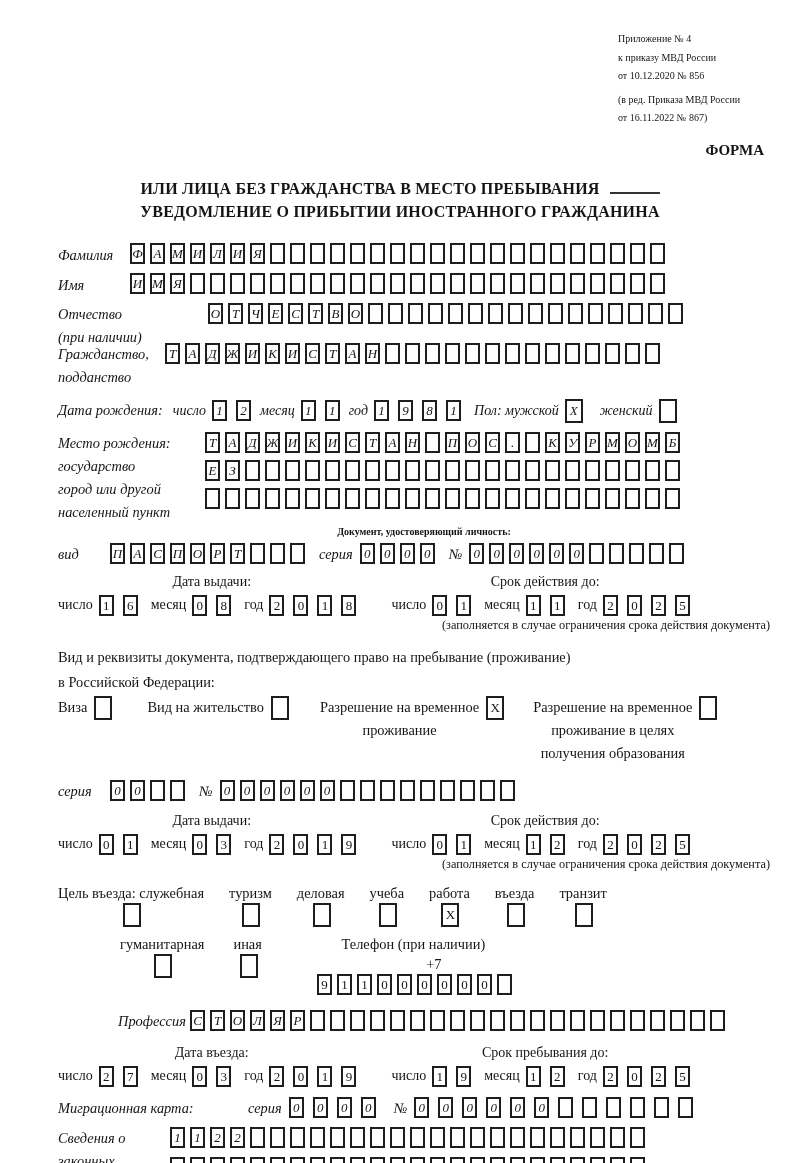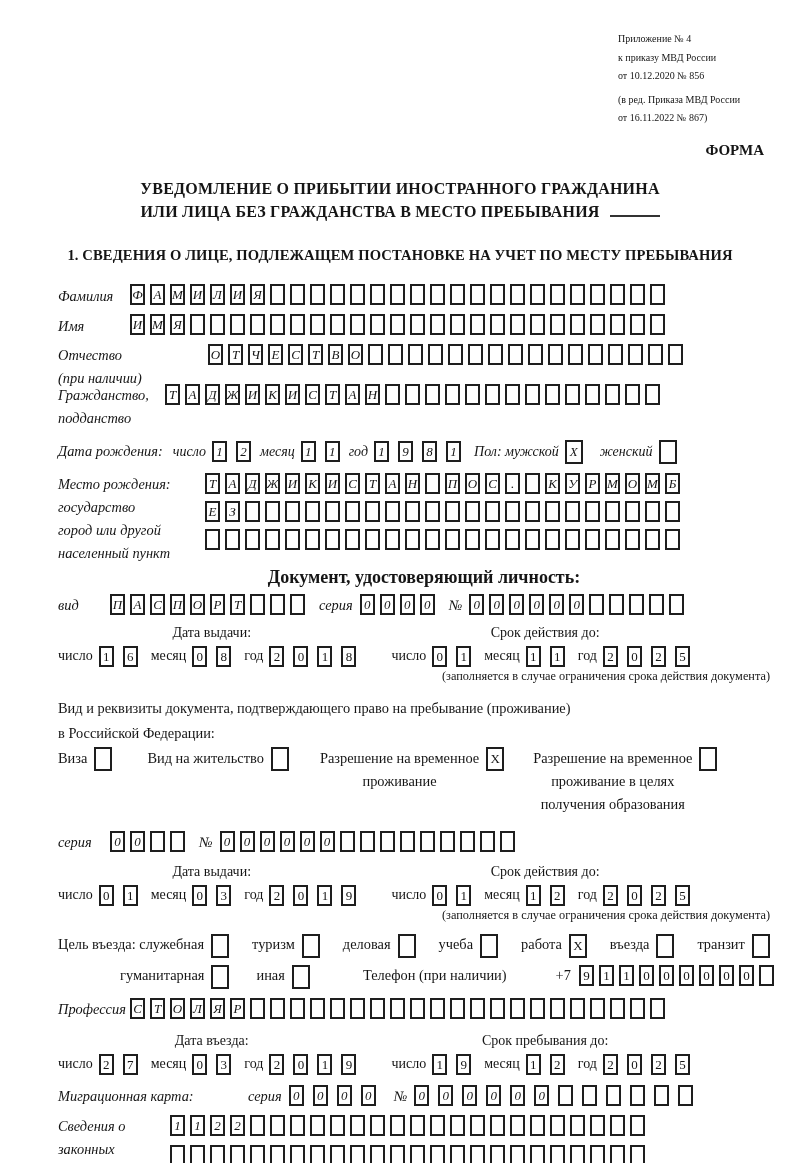--- a/index.html
+++ b/index.html
@@ -39,68 +39,67 @@
   .dhead { text-align:center; font-size:14px; line-height:18px; margin-bottom:4px; }
   .drow { display:flex; align-items:center; }
   .dlbl { font-size:14px; margin-right:6px; }
   .dlbl.m { margin-left:4px; }
   .footnote { font-size:12.3px; text-align:right; padding-right:20px; margin-top:2px; }
 
   .ckrow { display:flex; align-items:flex-start; margin-top:4px; }
   .ckitem { display:flex; align-items:flex-start; }
   .cklabel { font-size:14.4px; line-height:23px; text-align:center; margin-right:7px; }
 
-  .pitem { display:flex; align-items:flex-start; margin-left:18px; }
+  .pitem { display:flex; align-items:center; margin-left:18px;flex-direction:column; }
   .pitem .cklabel { line-height:20px; margin-right:7px; }
   .pitem:first-child { margin-left:0; }
 
   .mid { font-size:14.4px; line-height:24px; margin:0 7px 0 9px; flex-shrink:0; }
 
   
   #row-surname   { margin-top:20px; }
   #row-firstname { margin-top:6px; }
   #row-patronymic{ margin-top:6px; }
   #row-citizenship{ margin-top:-6px; }
   #row-birthdate { margin-top:10px; align-items:center; }
   #row-birthplace{ margin-top:9px; }
-  #iddoc-heading { text-align:center; font-weight:bold; font-size:18px; margin-top:2px; }
+  #iddoc-heading { text-align:center; font-weight:bold; font-size:10px; margin-top:2px; }
   #row-kind      { margin-top:5px; align-items:center; }
   #iddoc-dates   { margin-top:7px; }
   #residence-intro { font-size:14.4px; line-height:25px; margin-top:12px; }
   #row-permits   { margin-top:1px; }
   #row-series    { margin-top:14px; align-items:center; }
   #resdoc-dates  { margin-top:9px; }
   #row-purpose   { margin-top:11px; }
   #row-purpose2  { margin-top:7px; }
-  #row-profession{ margin-top:8px; align-items:center; }
+  #row-profession{ margin-top:14px; align-items:center;justify-content:center; }
   #entry-dates   { margin-top:11px; }
   #row-migcard   { margin-top:9px; align-items:center; }
   #row-reps      { margin-top:7px; }
 </style>
 </head>
 <body>
 
 <div class="page">
 
   <div class="hdr">
     <div class="nw">Приложение № 4</div>
     <div class="nw">к приказу МВД России</div>
     <div class="nw">от 10.12.2020 № 856</div>
     <div class="nw amend">(в ред. Приказа МВД России</div>
     <div class="nw">от 16.11.2022 № 867)</div>
   </div>
 
   <div class="forma">ФОРМА</div>
 
   <div class="title">
+    <div><span>ИЛИ ЛИЦА БЕЗ ГРАЖДАНСТВА В МЕСТО ПРЕБЫВАНИЯ</span><span class="uline"></span></div>
     <div>УВЕДОМЛЕНИЕ О ПРИБЫТИИ ИНОСТРАННОГО ГРАЖДАНИНА</div>
-    <div><span>ИЛИ ЛИЦА БЕЗ ГРАЖДАНСТВА В МЕСТО ПРЕБЫВАНИЯ</span><span class="uline"></span></div>
   </div>
 
-  <div class="sechead nw">1. СВЕДЕНИЯ О ЛИЦЕ, ПОДЛЕЖАЩЕМ ПОСТАНОВКЕ НА УЧЕТ ПО МЕСТУ ПРЕБЫВАНИЯ</div>
 
   <div class="form">
 
     <div class="frow" id="row-surname">
       <span class="flabel" style="width:72px">Фамилия</span>
       <span class="cells">
           <span class="cell">Ф</span>
           <span class="cell">А</span>
           <span class="cell">М</span>
           <span class="cell">И</span>

